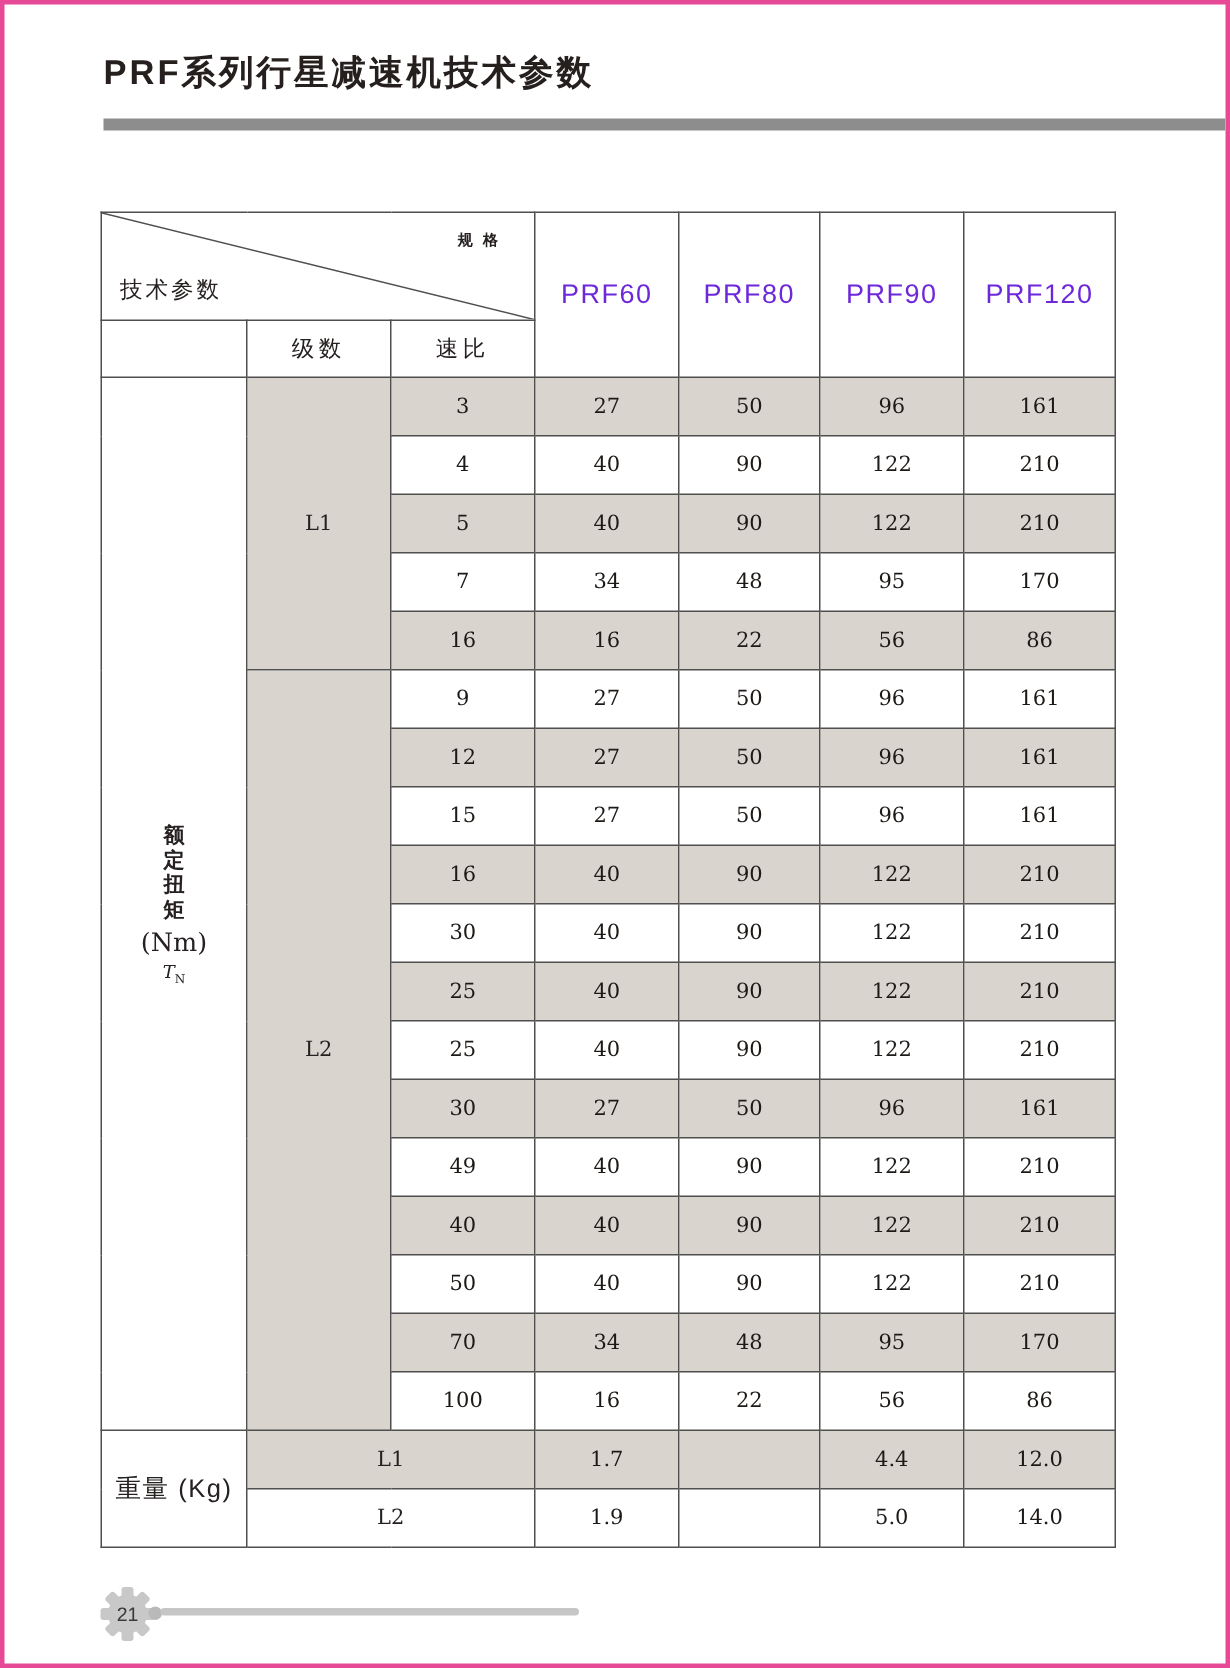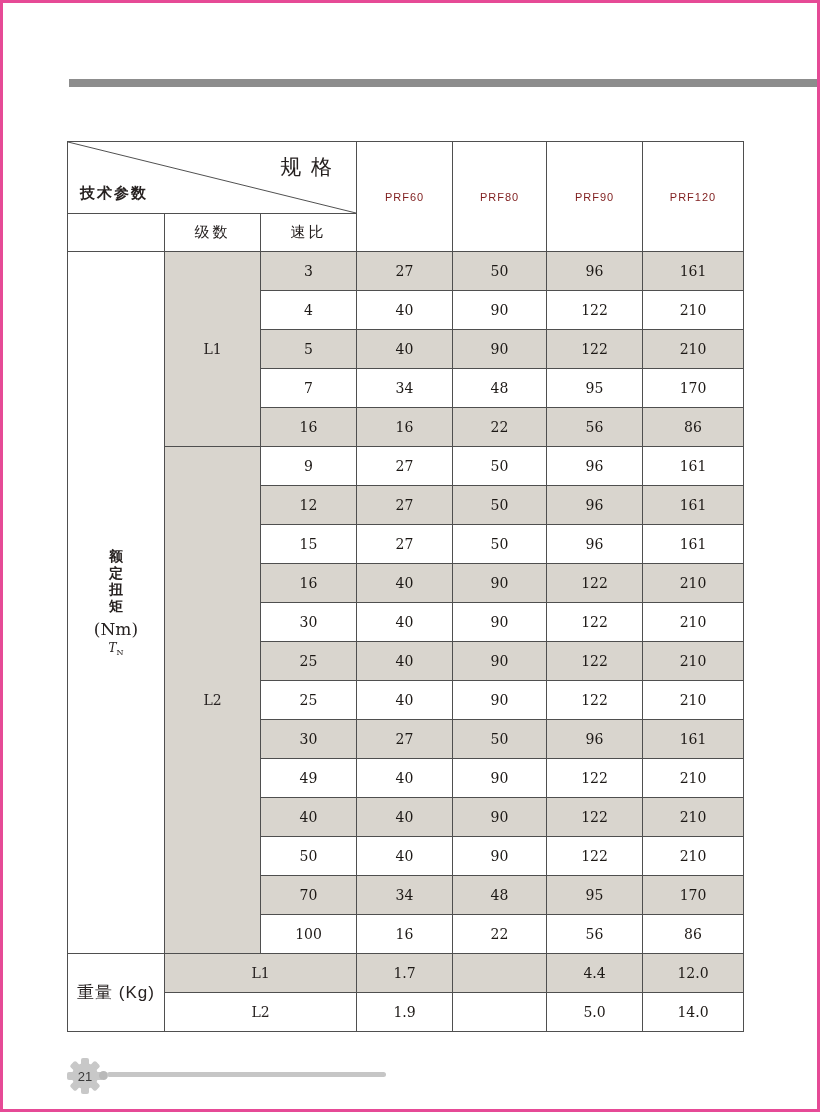--- a/index.html
+++ b/index.html
@@ -18,26 +18,26 @@
   table.spec {
     position:absolute; left:64px; top:138px; width:676px;
     border-collapse:collapse; table-layout:fixed;
   }
   .spec td, .spec th {
     border:1px solid #4f4f4f; padding:0; text-align:center; vertical-align:middle;
     font-weight:normal; overflow:hidden;
   }
   .spec thead tr.hr1 { height:72px; }
   .spec thead tr.hr2 { height:38px; }
-  .hdr { font-size:11px; letter-spacing:1px; color:#7f1d1d; }
+  .hdr { font-size:18px; letter-spacing:1px; color:#6d28d9; }
   .sub-head { font-weight:bold; font-size:15px; letter-spacing:3px; }
   .diag { position:relative; }
   .diag svg { position:absolute; left:0; top:0; width:100%; height:100%; display:block; }
-  .corner-spec  { position:absolute; top:11px; right:22px; font-weight:normal; font-size:21px; letter-spacing:2px;text-align:center; }
-  .corner-param { position:absolute; bottom:10px; left:12px; font-weight:bold; font-size:15px; letter-spacing:2px; }
+  .corner-spec  { position:absolute; top:11px; right:22px; font-weight:bold; font-size:10px; letter-spacing:2px;text-align:center; }
+  .corner-param { position:absolute; bottom:10px; left:12px; font-weight:normal; font-size:15px; letter-spacing:2px; }
   .s { background:#d9d5ce; }
   .stage-cell { background:#d9d5ce; font-family:"DejaVu Serif", serif; font-size:14px; }
   .ratio-cell, .value-cell { height:38px; font-family:"DejaVu Serif", serif; font-size:14px; color:#1d1916; }
   .torque-cell { background:#ffffff; }
   .vwrap { display:flex; flex-direction:column; align-items:center; justify-content:center; }
   .vchars span { display:block; font-size:14px; line-height:1.2; font-weight:bold; }
   .vunit { margin-top:4px; font-size:17px; font-family:"DejaVu Serif", serif; }
   .vsym  { margin-top:2px; font-size:12px; font-family:"DejaVu Serif", serif; }
   .vsym i { font-style:italic; }
   .vsym sub { font-size:8px; }
@@ -45,20 +45,21 @@
   .weight-stage { font-family:"DejaVu Serif", serif; font-size:14px; }
   .footer-line { position:absolute; left:104px; top:1069px; width:279px; height:5px; background:#c6c6c6; border-radius:3px; }
   .footer-dot  { position:absolute; left:96px; top:1068px; width:9px; height:9px; border-radius:50%; background:#b9b9b9; }
   .gear-badge  { position:absolute; left:63px; top:1054px; width:38px; height:38px; }
 </style>
 </head>
 <body>
 
 <div class="page">
 
+  <h1 class="title">PRF系列行星减速机技术参数</h1>
   <div class="title-rule"></div>
 
   <table class="spec">
     <colgroup>
       <col style="width:97px">
         <col style="width:96px">
         <col style="width:96px">
       <col style="width:96px">
         <col style="width:94px">
         <col style="width:96px">

